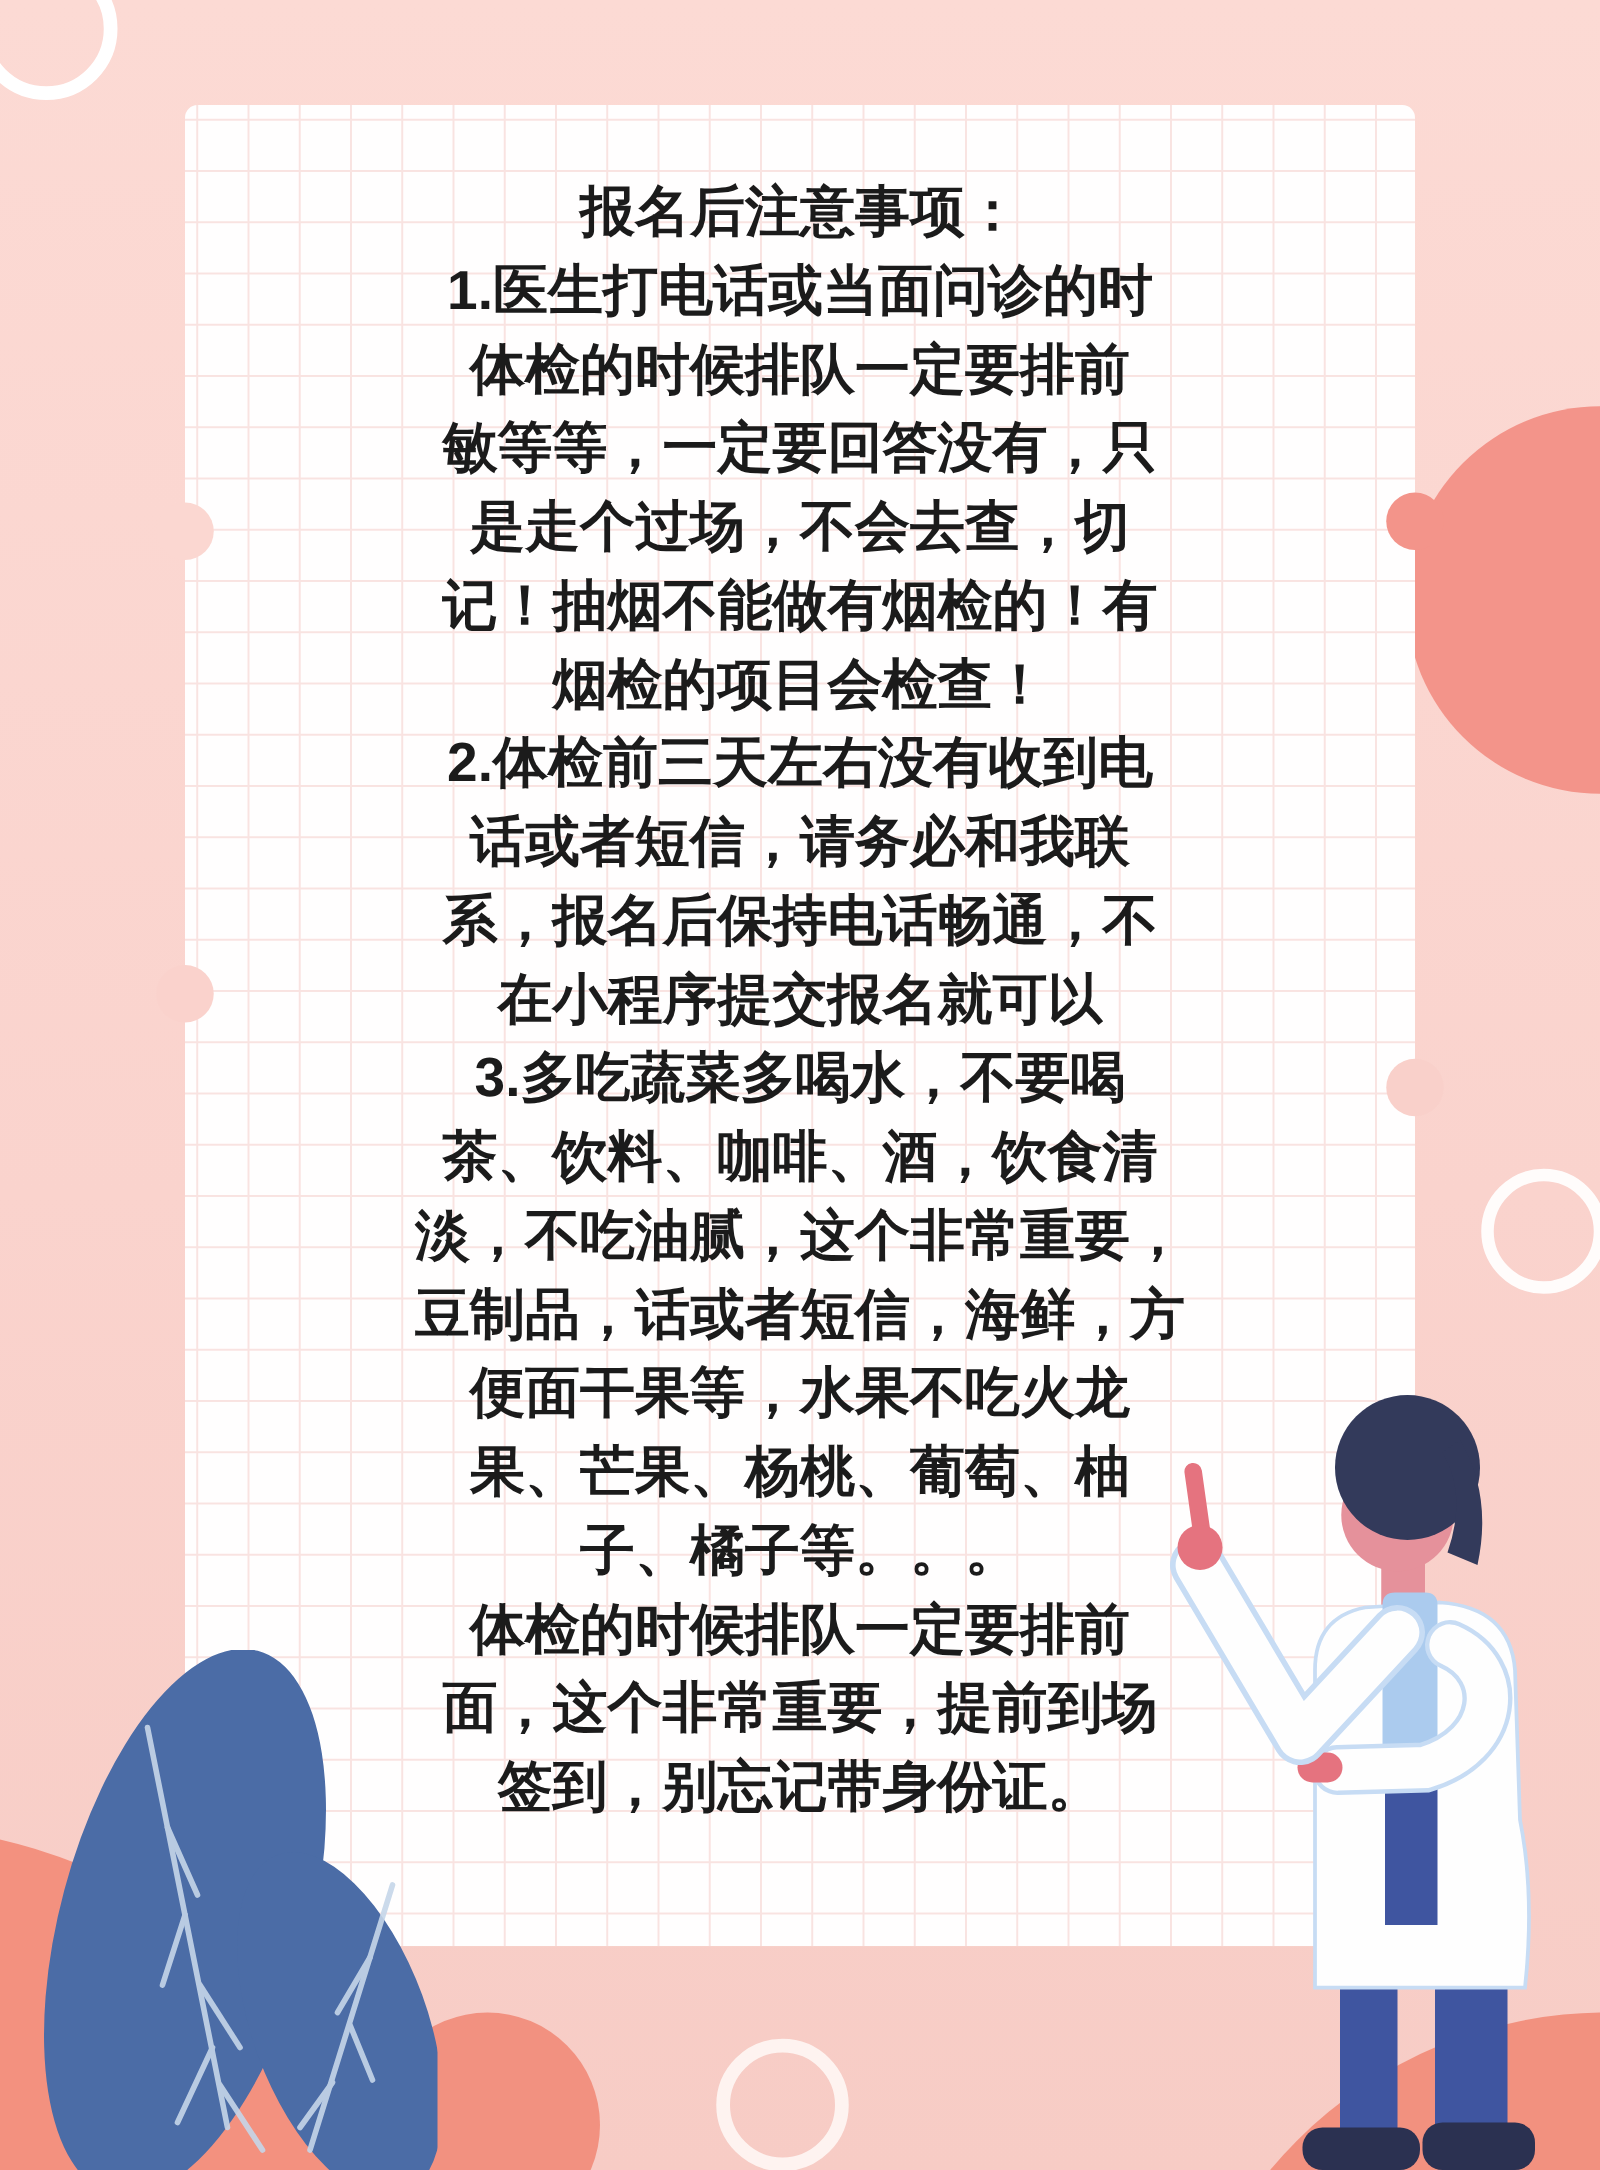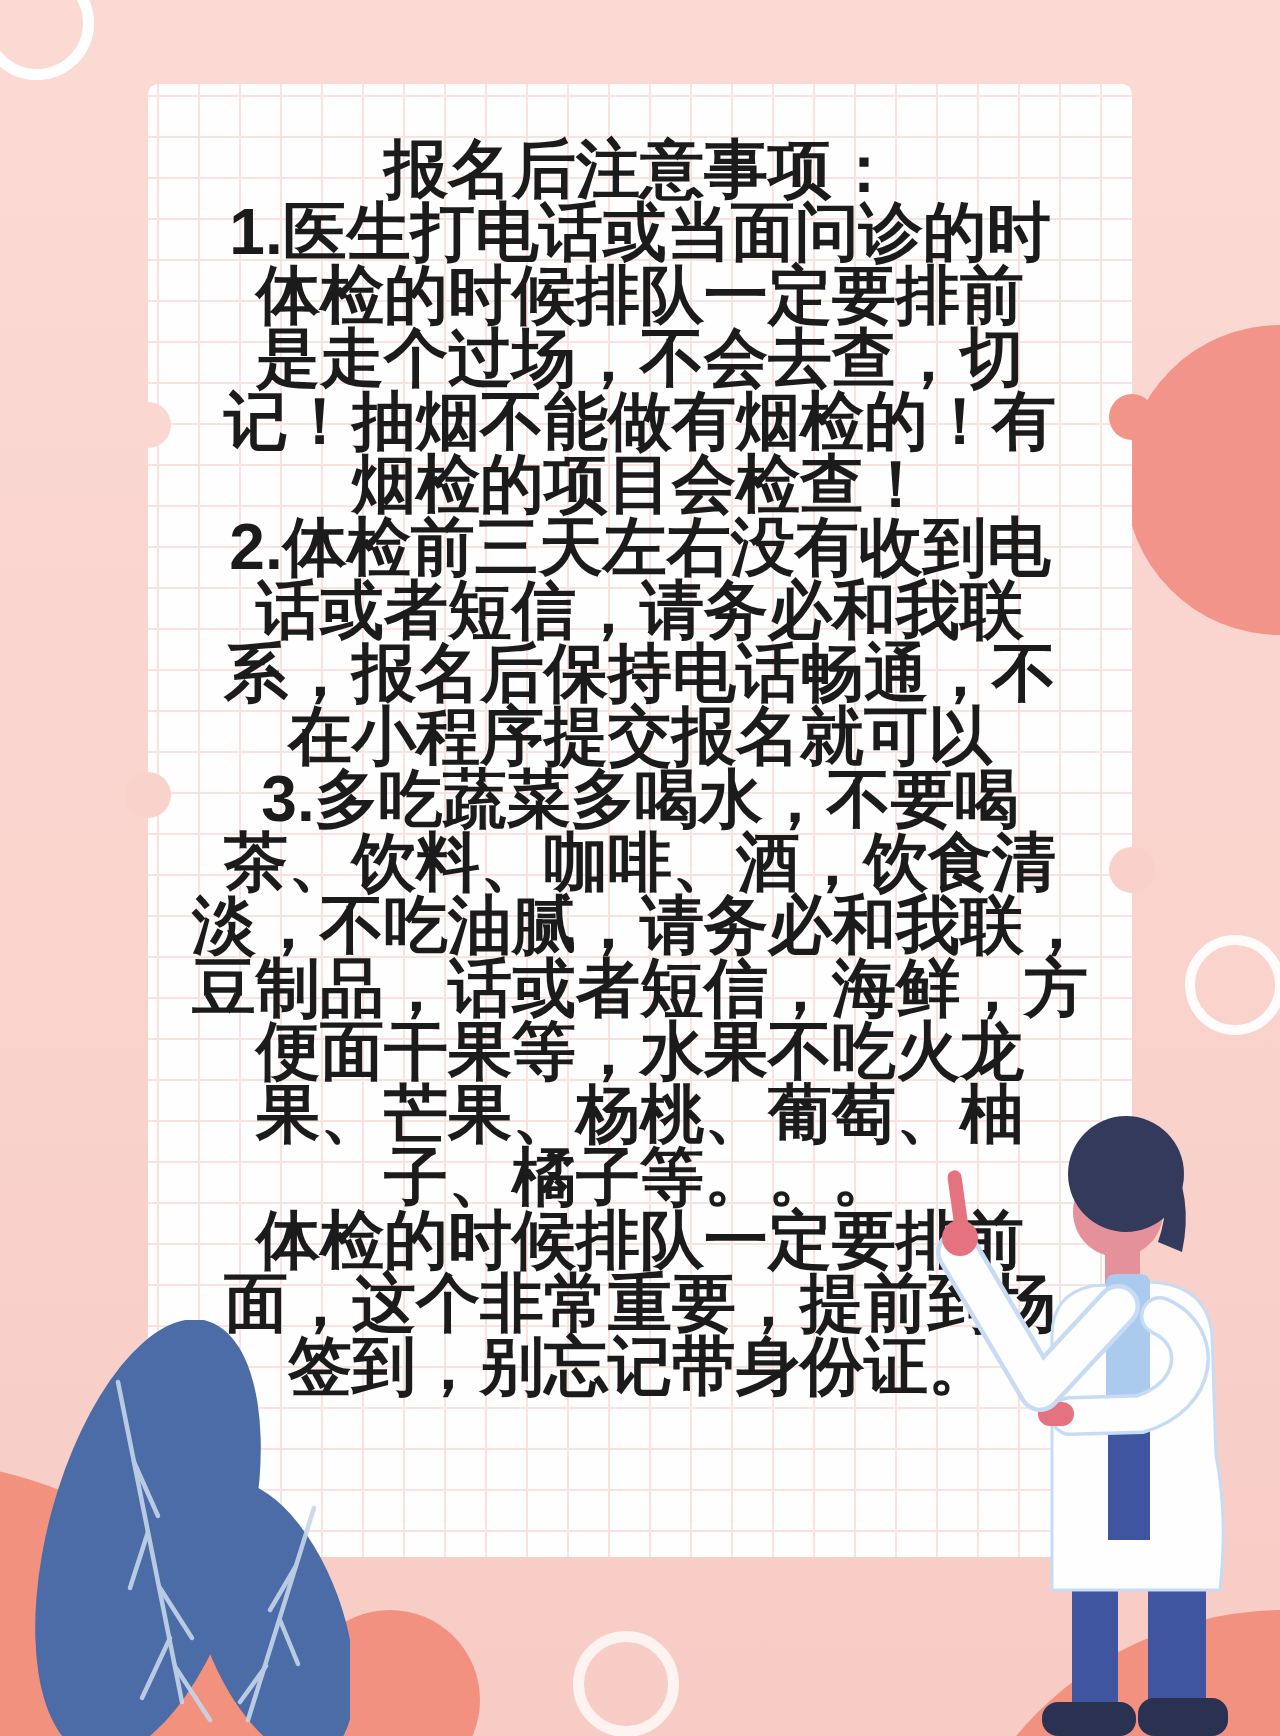--- a/index.html
+++ b/index.html
@@ -28,21 +28,21 @@
     background-size:41px 41px;background-position:9px 11px;
   }
   
   .notch{position:absolute;width:46px;height:46px;border-radius:50%;z-index:4;}
   .notch-l1{left:125px;top:402px;background:#fbd7d1;}
   .notch-l2{left:125px;top:772px;background:#fad2cc;}
   .notch-r1{left:1109px;top:394px;background:#f3948a;}
   .notch-r2{left:1109px;top:847px;background:#f9d0ca;}
   
   .notice{left:148px;top:138px;width:984px;z-index:5;text-align:center;
-    color:#1b1b1b;font-weight:700;font-size:64px;line-height:63px;}
+    color:#1b1b1b;font-weight:700;font-size:44px;line-height:63px;}
   .notice div{white-space:nowrap;}
   
   .leaves{left:30px;top:1320px;z-index:6;}
   .doctor{left:860px;top:1036px;z-index:7;}
 </style>
 </head>
 <body>
 
 <div class="ring ring-tl"></div>
 <div class="circle salmon-right"></div>
@@ -55,30 +55,31 @@
 <div class="abs card"></div>
 <div class="notch notch-l1"></div>
 <div class="notch notch-l2"></div>
 <div class="notch notch-r1"></div>
 <div class="notch notch-r2"></div>
 
 <div class="abs notice">
   <div>报名后注意事项：</div>
   <div>1.医生打电话或当面问诊的时</div>
   <div>体检的时候排队一定要排前</div>
+  <div>敏等等，一定要回答没有，只</div>
   <div>是走个过场，不会去查，切</div>
   <div>记！抽烟不能做有烟检的！有</div>
   <div>烟检的项目会检查！</div>
   <div>2.体检前三天左右没有收到电</div>
   <div>话或者短信，请务必和我联</div>
   <div>系，报名后保持电话畅通，不</div>
   <div>在小程序提交报名就可以</div>
   <div>3.多吃蔬菜多喝水，不要喝</div>
   <div>茶、饮料、咖啡、酒，饮食清</div>
-  <div>淡，不吃油腻，请务必和我联，</div>
+  <div>淡，不吃油腻，这个非常重要，</div>
   <div>豆制品，话或者短信，海鲜，方</div>
   <div>便面干果等，水果不吃火龙</div>
   <div>果、芒果、杨桃、葡萄、柚</div>
   <div>子、橘子等。。。</div>
   <div>体检的时候排队一定要排前</div>
   <div>面，这个非常重要，提前到场</div>
   <div>签到，别忘记带身份证。</div>
 </div>
 
 <svg class="abs leaves" width="320" height="416" viewBox="0 0 320 416">

